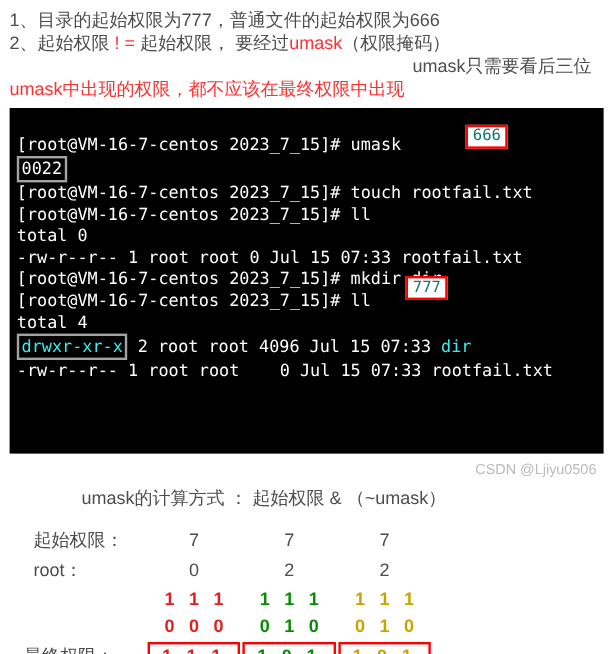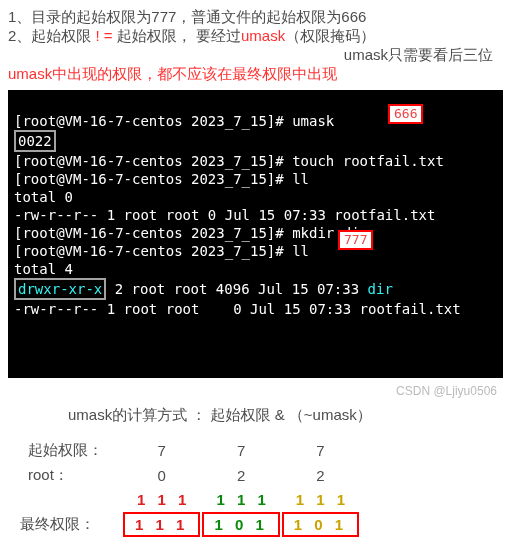--- a/index.html
+++ b/index.html
@@ -25,21 +25,21 @@
   .red { color: #ff3030; }
   .cyan { color: #30f0f0; }
   .redbox-small {
     border: 2px solid #a3a3a3;
     padding: 0 2px;
     display: inline-block;
   }
   .ann-label {
     position: absolute;
     border: 2px solid red;
-    color: #ef4444;
+    color: #0f766e;
     background: #fff;
     font-size: 13px;
     padding: 0 4px;
     line-height: 16px;
   }
   .wm {
     position: absolute;
     right: 6px;
     bottom: -22px;
     color: #bbb;
@@ -105,20 +105,26 @@
       <td>0</td>
       <td>2</td>
       <td>2</td>
     </tr>
     <tr class="bits">
       <td></td>
       <td class="c-red">1 1 1</td>
       <td class="c-green">1 1 1</td>
       <td class="c-yellow">1 1 1</td>
     </tr>
+    <tr class="bits">
+      <td></td>
+      <td class="c-red">0 0 0</td>
+      <td class="c-green">0 1 0</td>
+      <td class="c-yellow">0 1 0</td>
+    </tr>
     <tr class="bits final-row">
       <td class="lbl" style="text-align:left;color:#4d4d4d;font-weight:normal;letter-spacing:normal;">最终权限：</td>
       <td class="c-red">1 1 1</td>
       <td class="c-green">1 0 1</td>
       <td class="c-yellow">1 0 1</td>
     </tr>
   </tbody>
     </table>
 </div>
 

